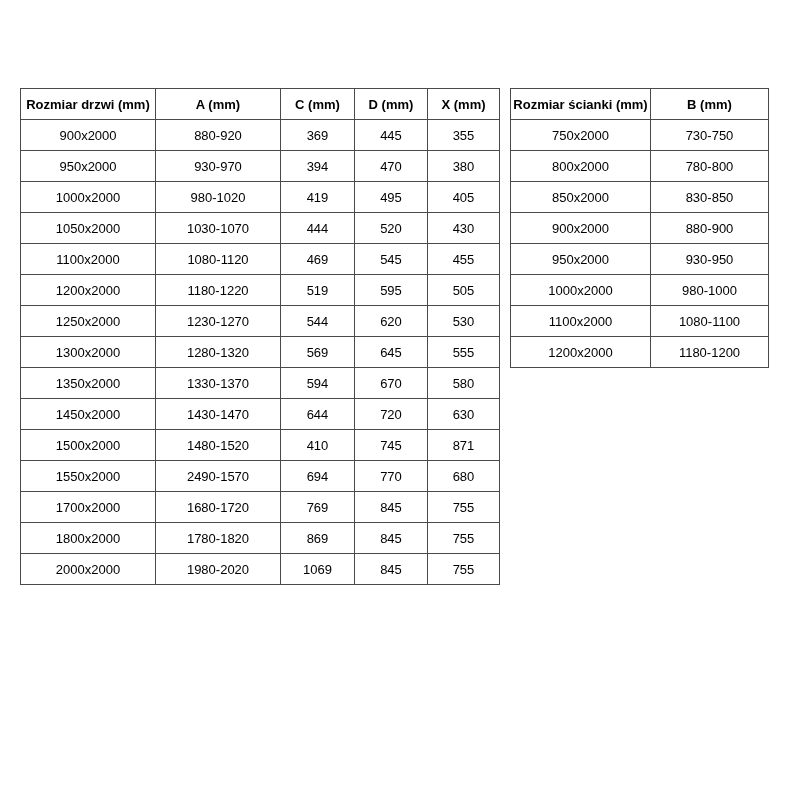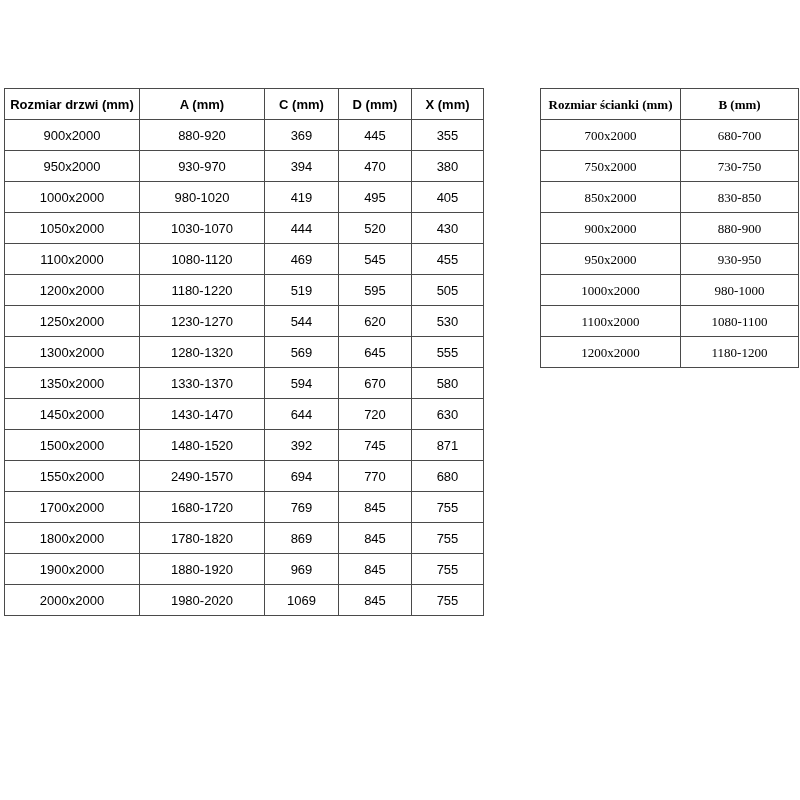--- a/index.html
+++ b/index.html
@@ -15,22 +15,22 @@
     font-family: "Liberation Sans", sans-serif;
     color: #000000;
     overflow: hidden;
   }
   table {
     position: absolute;
     border-collapse: collapse;
     table-layout: fixed;
     background: #ffffff;
   }
-  #door-table { left: 4px;  top: 88px; }
-  #wall-table { left: 540px; top: 88px; font-family: Liberation Serif, serif; }
+  #door-table { left: 20px;  top: 88px; }
+  #wall-table { left: 510px; top: 88px; }
   th, td {
     border: 1px solid #4a4a4a;
     text-align: center;
     vertical-align: middle;
     font-size: 13px;
     padding: 0 2px;
     height: 30px;
     line-height: 1;
     white-space: nowrap;
     overflow: hidden;
@@ -138,21 +138,21 @@
         <tr>
           <td>1450x2000</td>
           <td>1430-1470</td>
           <td>644</td>
           <td>720</td>
           <td>630</td>
         </tr>
         <tr>
           <td>1500x2000</td>
           <td>1480-1520</td>
-          <td>392</td>
+          <td>410</td>
           <td>745</td>
           <td>871</td>
         </tr>
         <tr>
           <td>1550x2000</td>
           <td>2490-1570</td>
           <td>694</td>
           <td>770</td>
           <td>680</td>
         </tr>
@@ -160,27 +160,20 @@
           <td>1700x2000</td>
           <td>1680-1720</td>
           <td>769</td>
           <td>845</td>
           <td>755</td>
         </tr>
         <tr>
           <td>1800x2000</td>
           <td>1780-1820</td>
           <td>869</td>
-          <td>845</td>
-          <td>755</td>
-        </tr>
-        <tr>
-          <td>1900x2000</td>
-          <td>1880-1920</td>
-          <td>969</td>
           <td>845</td>
           <td>755</td>
         </tr>
         <tr>
           <td>2000x2000</td>
           <td>1980-2020</td>
           <td>1069</td>
           <td>845</td>
           <td>755</td>
         </tr>
@@ -193,28 +186,28 @@
         <col>
       </colgroup>
     <thead>
       <tr>
         <th>Rozmiar ścianki (mm)</th>
         <th>B (mm)</th>
       </tr>
     </thead>
     <tbody>
         <tr>
-          <td>700x2000</td>
-          <td>680-700</td>
-        </tr>
-        <tr>
           <td>750x2000</td>
           <td>730-750</td>
         </tr>
         <tr>
+          <td>800x2000</td>
+          <td>780-800</td>
+        </tr>
+        <tr>
           <td>850x2000</td>
           <td>830-850</td>
         </tr>
         <tr>
           <td>900x2000</td>
           <td>880-900</td>
         </tr>
         <tr>
           <td>950x2000</td>
           <td>930-950</td>

